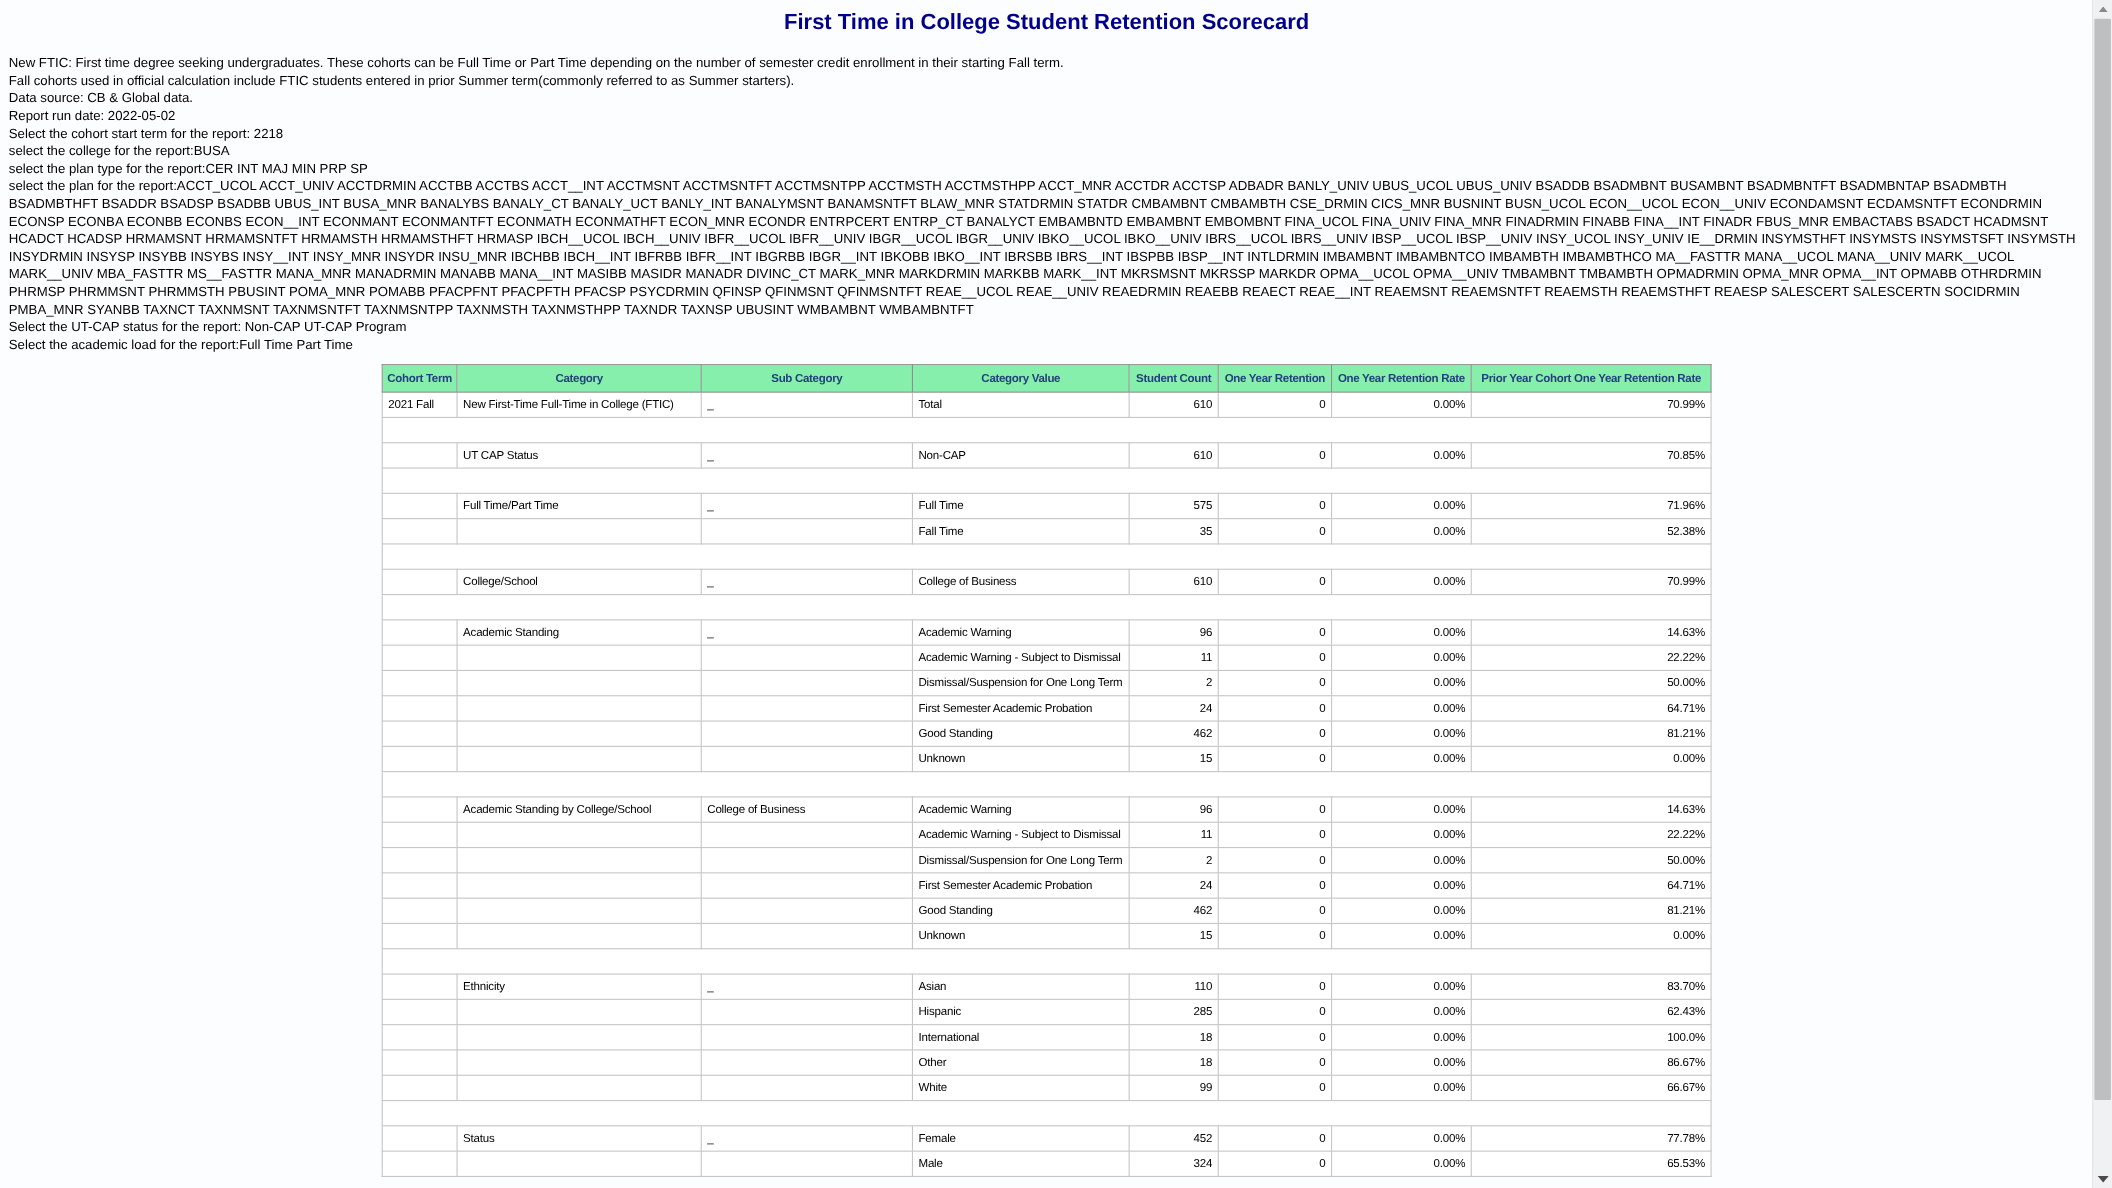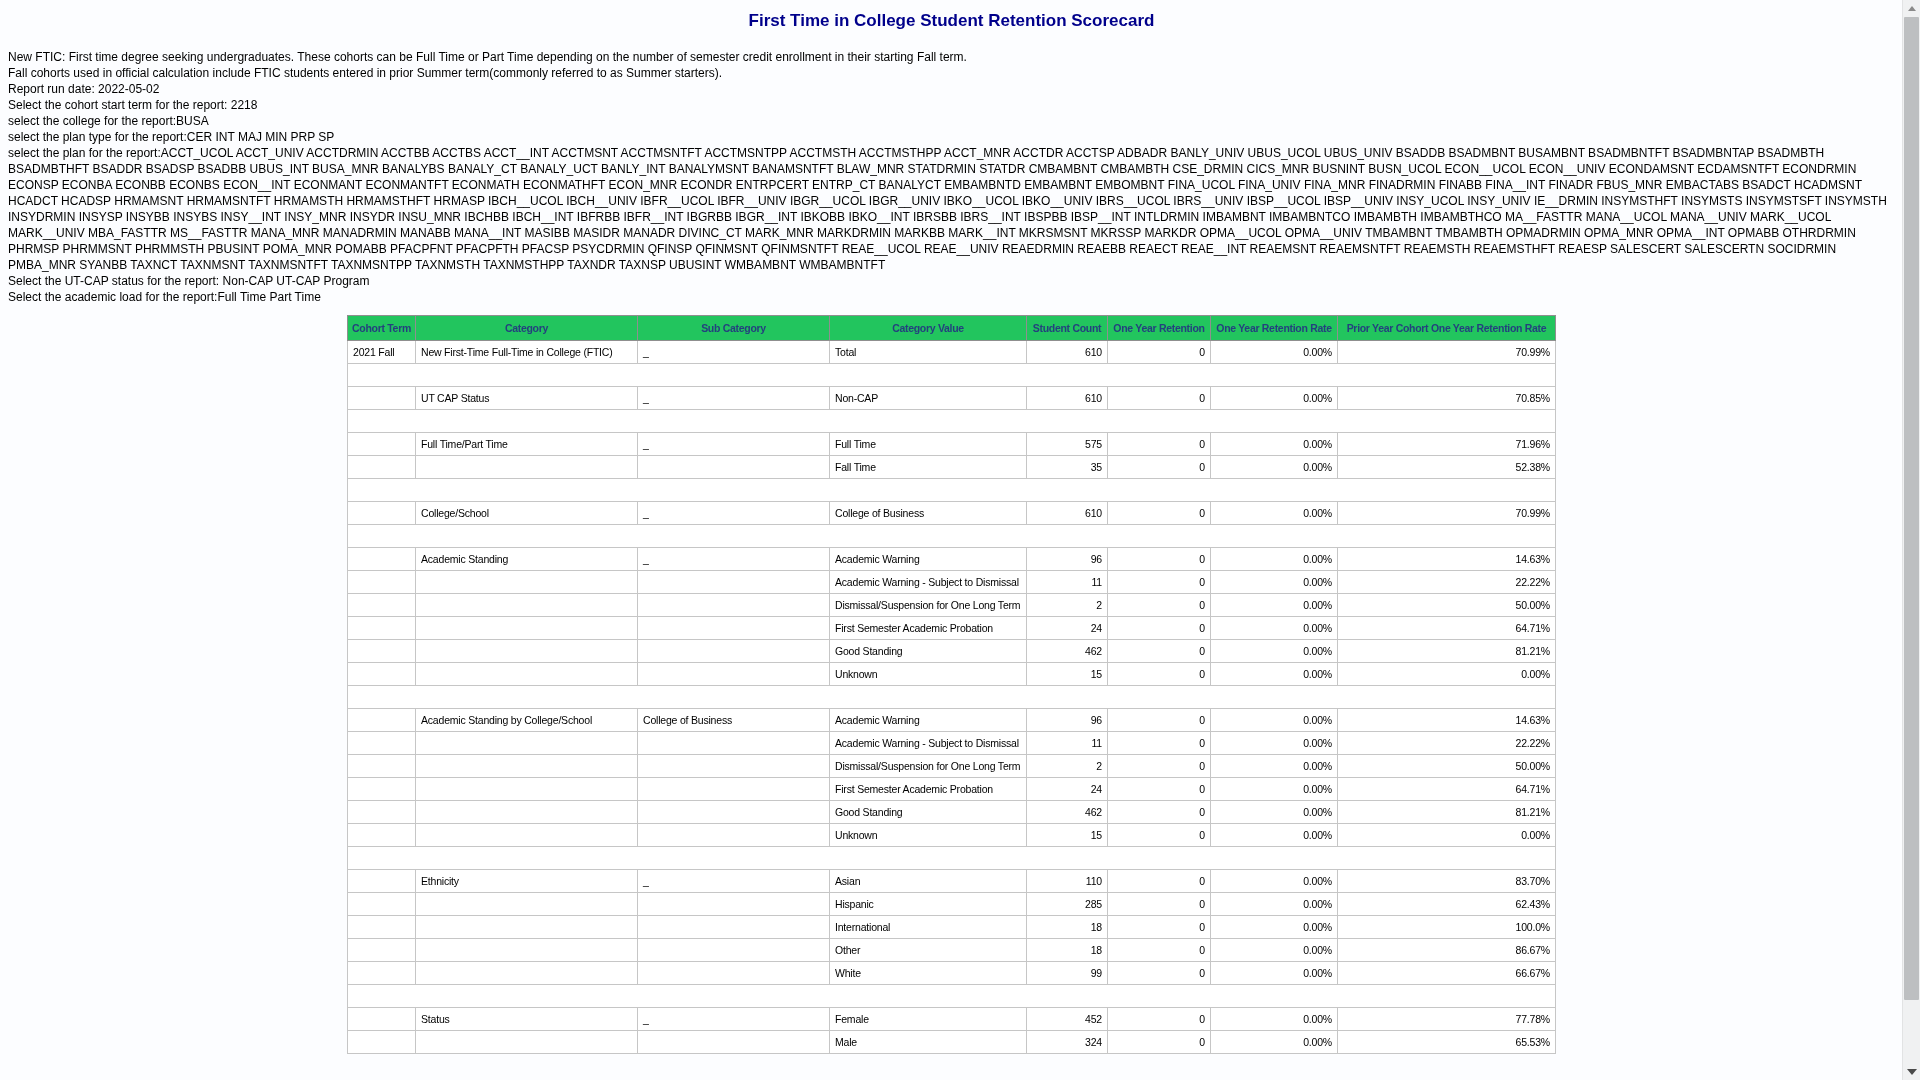--- a/index.html
+++ b/index.html
@@ -11,21 +11,21 @@
   }
   .content {
     position: absolute;
     left: 0; top: 0;
     width: 1903px; height: 1080px;
     overflow: hidden;
   }
   .page-title {
     margin: 10px 0 0 0;
     text-align: center;
-    font-size: 17px;
+    font-size: 20px;
     font-weight: bold;
     color: #00008B;
     line-height: 21px;
   }
   .report-info {
     margin: 18px 0 0 8px;
     width: 1887px;
     font-size: 12px;
     font-weight: normal;
     color: #000;
@@ -34,21 +34,21 @@
   .info-line { white-space: normal; }
   table.scorecard {
     border-collapse: collapse;
     table-layout: fixed;
     width: 1208px;
     margin: 10px auto 0 auto;
     background: #ffffff;
     border: 1px solid #808080;
   }
   table.scorecard th {
-    background: #22c55e;
+    background: #86efac;
     color: #24417e;
     font-size: 10.5px;
     font-weight: bold;
     letter-spacing: -0.3px;
     height: 24px;
     border: 1px solid #8f8f8f;
     text-align: center;
     padding: 0 3px;
     white-space: nowrap;
     overflow: hidden;
@@ -106,20 +106,21 @@
 </style>
 </head>
 <body>
 
 <div class="content">
   <h1 class="page-title">First Time in College Student Retention Scorecard</h1>
 
   <div class="report-info">
       <div class="info-line">New FTIC: First time degree seeking undergraduates. These cohorts can be Full Time or Part Time depending on the number of semester credit enrollment in their starting Fall term.</div>
       <div class="info-line">Fall cohorts used in official calculation include FTIC students entered in prior Summer term(commonly referred to as Summer starters).</div>
+      <div class="info-line">Data source: CB &amp; Global data.</div>
       <div class="info-line">Report run date: 2022-05-02</div>
       <div class="info-line">Select the cohort start term for the report: 2218</div>
       <div class="info-line">select the college for the report:BUSA</div>
       <div class="info-line">select the plan type for the report:CER INT MAJ MIN PRP SP</div>
       <div class="info-line">select the plan for the report:ACCT_UCOL ACCT_UNIV ACCTDRMIN ACCTBB ACCTBS ACCT__INT ACCTMSNT ACCTMSNTFT ACCTMSNTPP ACCTMSTH ACCTMSTHPP ACCT_MNR ACCTDR ACCTSP ADBADR BANLY_UNIV UBUS_UCOL UBUS_UNIV BSADDB BSADMBNT BUSAMBNT BSADMBNTFT BSADMBNTAP BSADMBTH BSADMBTHFT BSADDR BSADSP BSADBB UBUS_INT BUSA_MNR BANALYBS BANALY_CT BANALY_UCT BANLY_INT BANALYMSNT BANAMSNTFT BLAW_MNR STATDRMIN STATDR CMBAMBNT CMBAMBTH CSE_DRMIN CICS_MNR BUSNINT BUSN_UCOL ECON__UCOL ECON__UNIV ECONDAMSNT ECDAMSNTFT ECONDRMIN ECONSP ECONBA ECONBB ECONBS ECON__INT ECONMANT ECONMANTFT ECONMATH ECONMATHFT ECON_MNR ECONDR ENTRPCERT ENTRP_CT BANALYCT EMBAMBNTD EMBAMBNT EMBOMBNT FINA_UCOL FINA_UNIV FINA_MNR FINADRMIN FINABB FINA__INT FINADR FBUS_MNR EMBACTABS BSADCT HCADMSNT HCADCT HCADSP HRMAMSNT HRMAMSNTFT HRMAMSTH HRMAMSTHFT HRMASP IBCH__UCOL IBCH__UNIV IBFR__UCOL IBFR__UNIV IBGR__UCOL IBGR__UNIV IBKO__UCOL IBKO__UNIV IBRS__UCOL IBRS__UNIV IBSP__UCOL IBSP__UNIV INSY_UCOL INSY_UNIV IE__DRMIN INSYMSTHFT INSYMSTS INSYMSTSFT INSYMSTH INSYDRMIN INSYSP INSYBB INSYBS INSY__INT INSY_MNR INSYDR INSU_MNR IBCHBB IBCH__INT IBFRBB IBFR__INT IBGRBB IBGR__INT IBKOBB IBKO__INT IBRSBB IBRS__INT IBSPBB IBSP__INT INTLDRMIN IMBAMBNT IMBAMBNTCO IMBAMBTH IMBAMBTHCO MA__FASTTR MANA__UCOL MANA__UNIV MARK__UCOL MARK__UNIV MBA_FASTTR MS__FASTTR MANA_MNR MANADRMIN MANABB MANA__INT MASIBB MASIDR MANADR DIVINC_CT MARK_MNR MARKDRMIN MARKBB MARK__INT MKRSMSNT MKRSSP MARKDR OPMA__UCOL OPMA__UNIV TMBAMBNT TMBAMBTH OPMADRMIN OPMA_MNR OPMA__INT OPMABB OTHRDRMIN PHRMSP PHRMMSNT PHRMMSTH PBUSINT POMA_MNR POMABB PFACPFNT PFACPFTH PFACSP PSYCDRMIN QFINSP QFINMSNT QFINMSNTFT REAE__UCOL REAE__UNIV REAEDRMIN REAEBB REAECT REAE__INT REAEMSNT REAEMSNTFT REAEMSTH REAEMSTHFT REAESP SALESCERT SALESCERTN SOCIDRMIN PMBA_MNR SYANBB TAXNCT TAXNMSNT TAXNMSNTFT TAXNMSNTPP TAXNMSTH TAXNMSTHPP TAXNDR TAXNSP UBUSINT WMBAMBNT WMBAMBNTFT</div>
       <div class="info-line">Select the UT-CAP status for the report: Non-CAP UT-CAP Program</div>
       <div class="info-line">Select the academic load for the report:Full Time Part Time</div>
     </div>
 
   <table class="scorecard">

